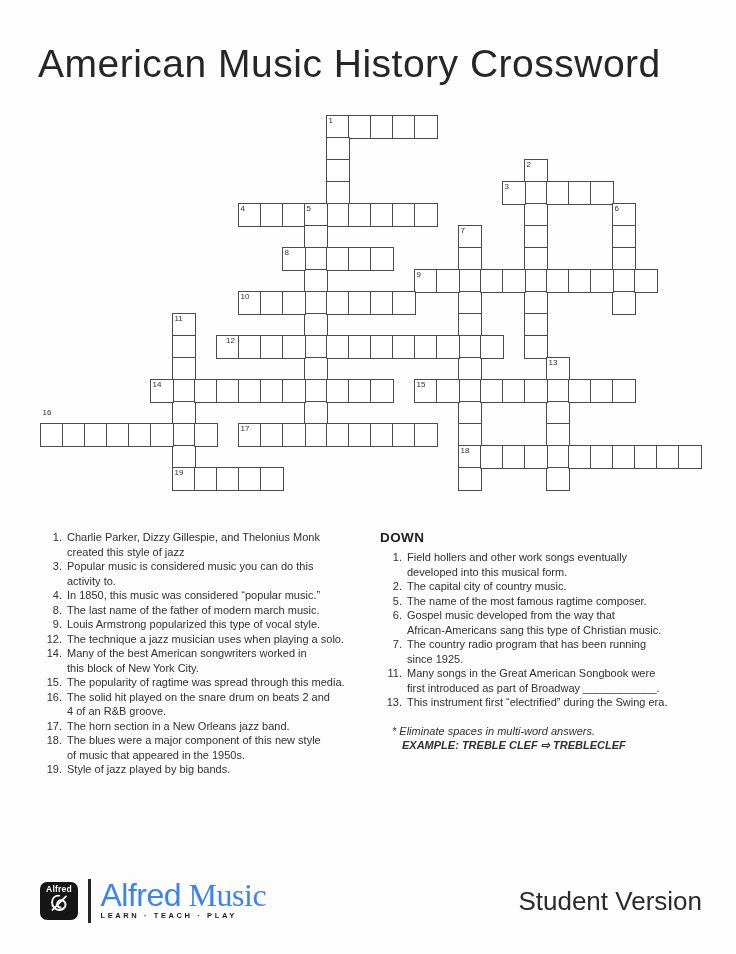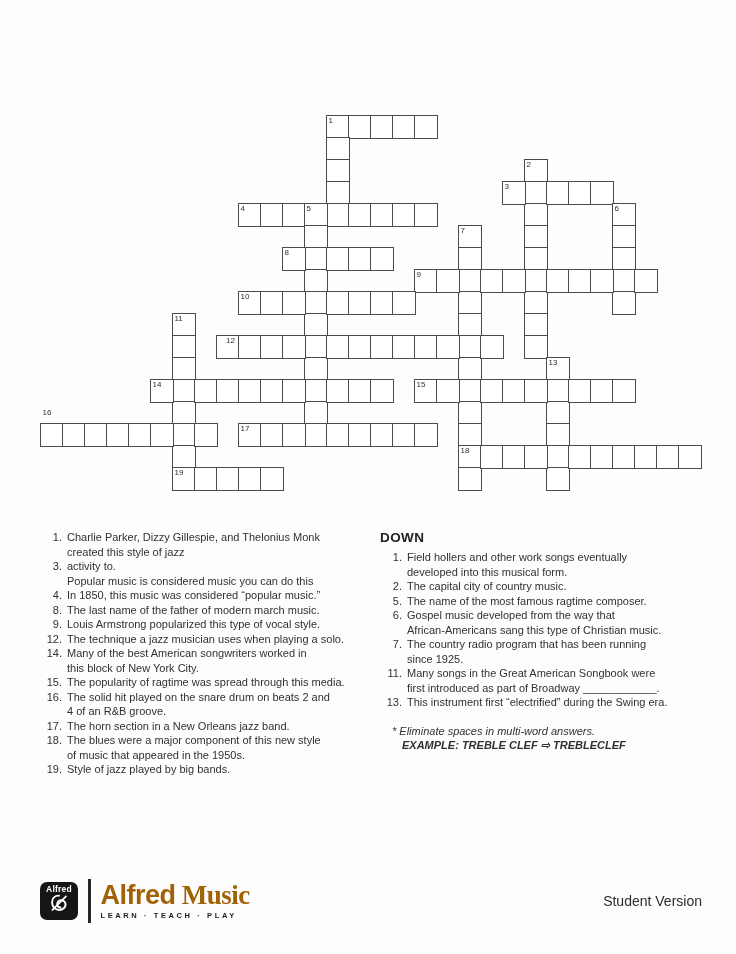--- a/index.html
+++ b/index.html
@@ -31,31 +31,32 @@
   
   .footer{position:absolute;left:40px;top:879px;width:662px;display:flex;align-items:center;}
   .logo-box{width:38px;height:38px;background:#151515;border-radius:7px;
             display:flex;flex-direction:column;align-items:center;justify-content:flex-start;
             box-sizing:border-box;padding-top:3px;}
   .logo-box .alfred-small{color:#ffffff;font-size:8.5px;line-height:9px;font-weight:700;
             letter-spacing:0.2px;}
   .logo-box svg{margin-top:0px;}
   .divider{width:2.5px;height:44px;background:#262626;margin:0 10px;}
   .brand{display:flex;flex-direction:column;justify-content:center;}
-  .brand-line{font-size:27px;line-height:27px;font-weight:700;color:#a16207;
+  .brand-line{font-size:32px;line-height:27px;font-weight:400;color:#3b82f6;
               letter-spacing:-0.5px;white-space:nowrap;}
   .brand-serif{font-family:"Liberation Serif",serif;}
   .tagline{font-size:7.5px;font-weight:700;letter-spacing:2.6px;color:#1d1d1d;margin-top:2px;}
-  .version{margin-left:auto;font-size:14px;color:#2b2b2b;align-self:center;}
+  .version{margin-left:auto;font-size:26px;color:#2b2b2b;align-self:center;}
 </style>
 </head>
 <body>
 
 <div class="page">
 
+  <div class="title">American Music History Crossword</div>
 
   <div id="grid">
       <div class="cell" style="left: 286px; top: 0px;"></div>
       <div class="cell" style="left: 308px; top: 0px;"></div>
       <div class="cell" style="left: 330px; top: 0px;"></div>
       <div class="cell" style="left: 352px; top: 0px;"></div>
       <div class="cell" style="left: 374px; top: 0px;"></div>
       <div class="cell" style="left: 286px; top: 22px;"></div>
       <div class="cell" style="left: 286px; top: 44px;"></div>
       <div class="cell" style="left: 286px; top: 66px;"></div>
@@ -224,22 +225,22 @@
           <div class="clue">
             <span class="n">1.</span>
             <span class="t">
               <div>Charlie Parker, Dizzy Gillespie, and Thelonius Monk</div>
               <div>created this style of jazz</div>
             </span>
           </div>
           <div class="clue">
             <span class="n">3.</span>
             <span class="t">
+              <div>Popular music is considered music you can do this</div>
               <div>activity to.</div>
-              <div>Popular music is considered music you can do this</div>
             </span>
           </div>
           <div class="clue">
             <span class="n">4.</span>
             <span class="t">
               <div>In 1850, this music was considered “popular music.”</div>
             </span>
           </div>
           <div class="clue">
             <span class="n">8.</span>

